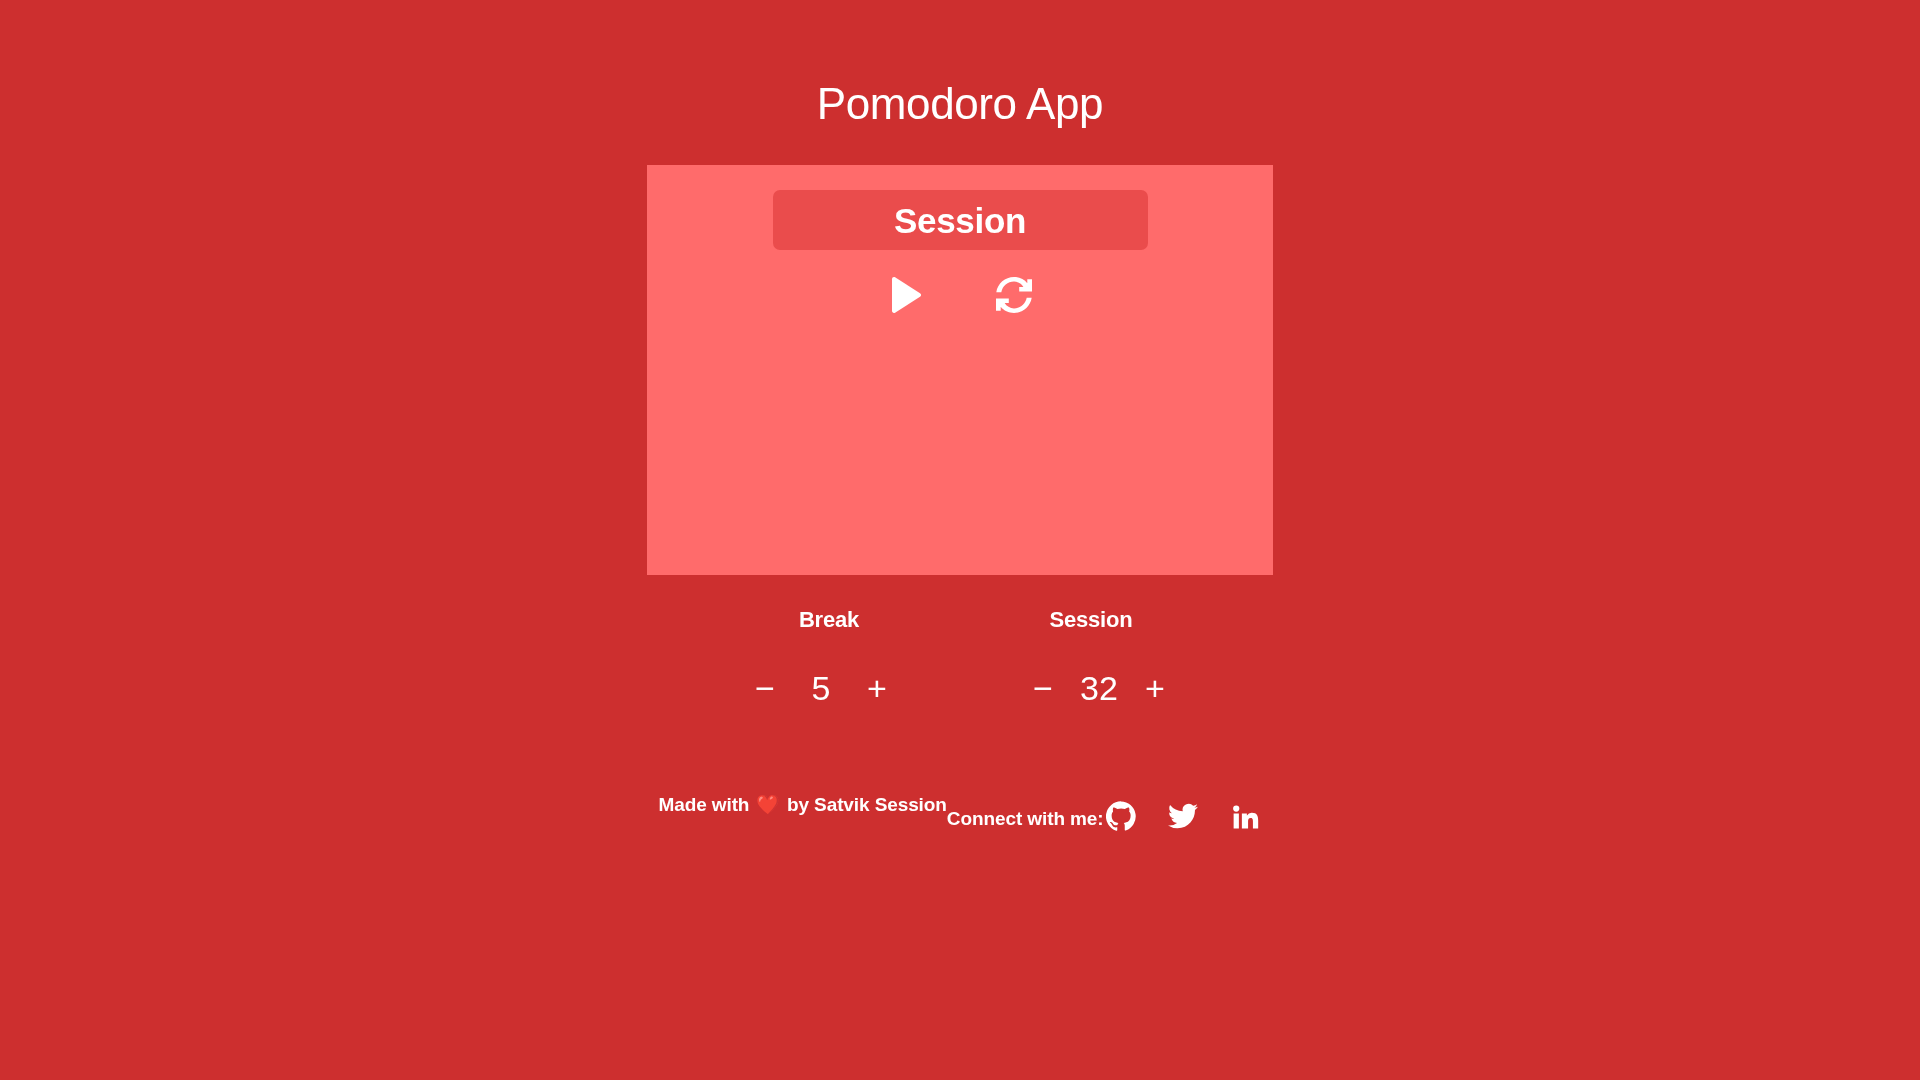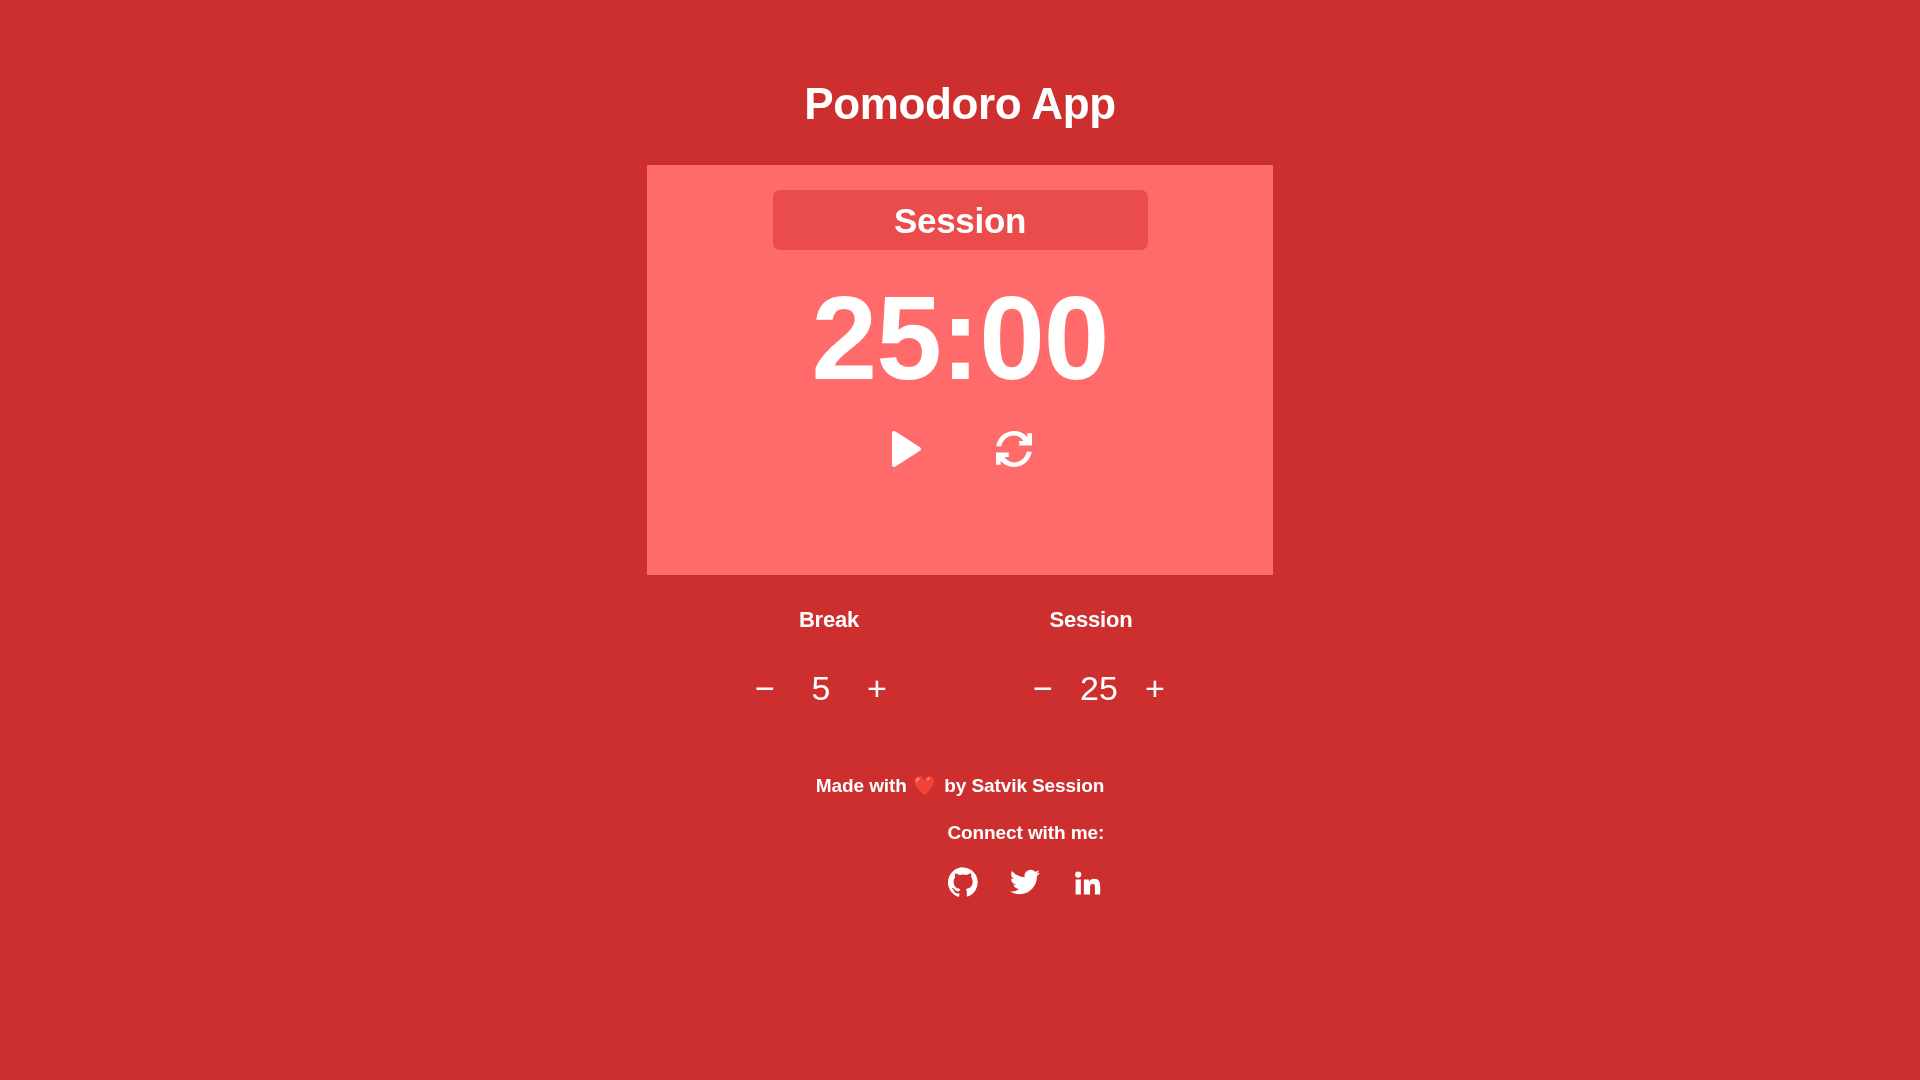--- a/index.html
+++ b/index.html
@@ -23,21 +23,21 @@
     position: relative;
     display: flex;
     flex-direction: column;
     align-items: center;
   }
 
   
   .app-title {
     margin-top: 82px;
     font-size: 44px;
-    font-weight: 700;
+    font-weight: 400;
     letter-spacing: -0.4px;
     line-height: 1;
     text-align: center;
     color: #ffffff;
   }
 
   
   .timer-card {
     margin-top: 39px;
     width: 626px;
@@ -164,22 +164,22 @@
     line-height: 1;
     color: #ffffff;
     min-width: 42px;
     text-align: center;
   }
 
   
   .footer {
     margin-top: 71px;
     display: flex;
-    flex-direction: column;
-    align-items: flex-end;
+    flex-direction: row;
+    align-items: center;
   }
 
   .made-with {
     font-size: 19px;
     font-weight: 700;
     letter-spacing: -0.1px;
     color: #ffffff;
     line-height: 1;
     display: flex;
     align-items: center;
@@ -226,21 +226,20 @@
 <div id="app">
 
   <h1 class="app-title">Pomodoro App</h1>
 
   <div class="timer-card">
 
     <div class="session-label-box">
       <span class="session-label-text">Session</span>
     </div>
 
-    <div class="timer-display">25:00</div>
 
     <div class="timer-controls">
 
       <button class="ctrl-btn">
         <span>
           <svg width="34" height="38" viewBox="0 0 34 38" aria-hidden="true">
             <path d="M3 3.2 C3 1.4 4.6 0.4 6.1 1.3 L31 17.3 C32.4 18.2 32.4 19.9 31 20.8 L6.1 36.7 C4.6 37.6 3 36.6 3 34.8 Z" fill="#ffffff"></path>
           </svg>
         </span>
       </button>
@@ -267,21 +266,21 @@
     <div class="settings-rows">
 
       <div class="stepper">
         <button class="step-btn">−</button>
         <span class="step-value">5</span>
         <button class="step-btn">+</button>
       </div>
 
       <div class="stepper">
         <button class="step-btn">−</button>
-        <span class="step-value">25</span>
+        <span class="step-value">32</span>
         <button class="step-btn">+</button>
       </div>
 
     </div>
   </div>
 
   <div class="footer">
 
     <div class="made-with">
       <span>Made with</span>

